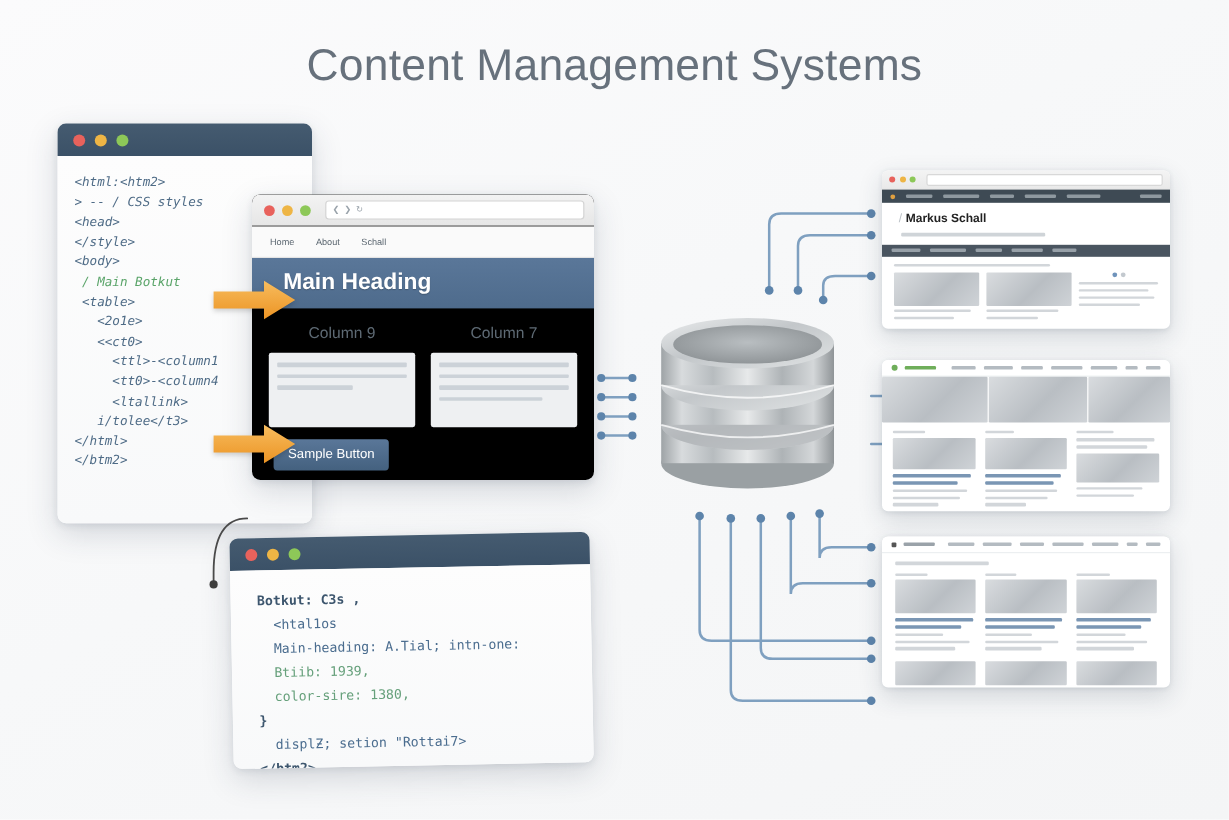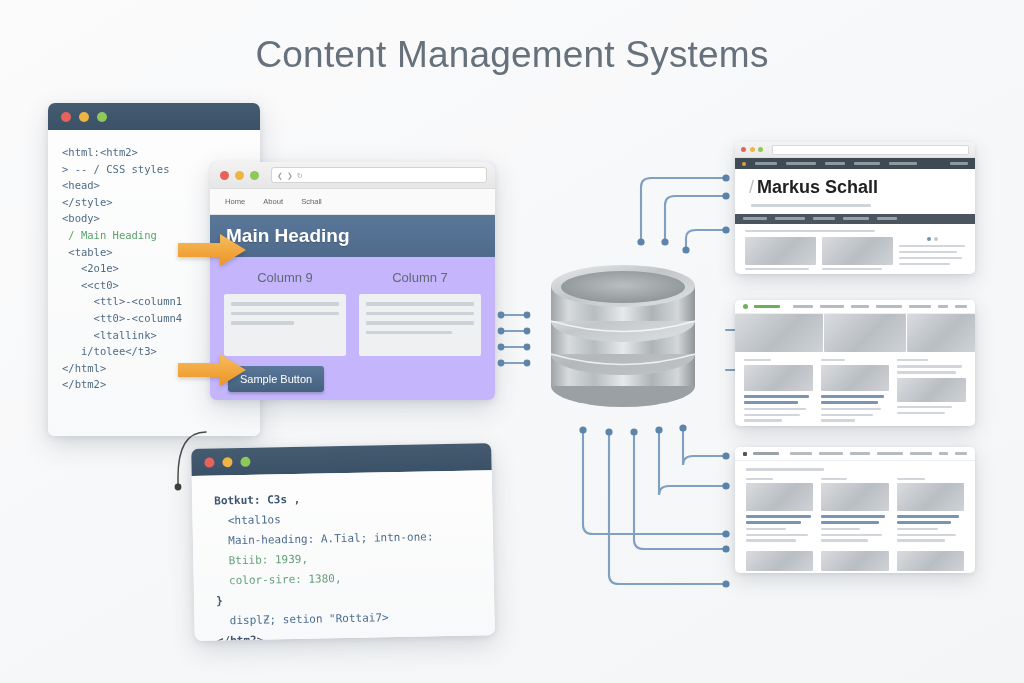--- a/index.html
+++ b/index.html
@@ -37,41 +37,41 @@
     background:linear-gradient(180deg,#fdfdfd,#f8f9fa);
     border-radius:0 0 7px 7px;height:calc(100% - 27px);box-sizing:border-box;
     overflow:hidden;
   }
   .codewin .ln{white-space:pre;}
   .tok-green{color:#5aa469;}
   .tok-blue{color:#4b6d8f;}
   .tok-teal{color:#66a07b;}
   .tok-dark{color:#3d566e;font-weight:bold;}
 
-  #win-code-left{left:48px;top:103px;width:212px;height:333px;}
+  #win-code-left{left:48px;top:103px;width:212px;height:333px;font-style:italic;}
   #win-code-bottom{left:193px;top:446px;width:300px;height:192px;
                    transform:rotate(-1.1deg);}
   #win-code-bottom .body{font-size:11px;line-height:20px;padding:16px 14px 10px 22px;}
 
   
-  #win-browser{left:210px;top:162px;width:285px;height:238px;background:#c4b5fd;}
+  #win-browser{left:210px;top:162px;width:285px;height:238px;background:#000000;}
   #win-browser .chrome{height:26px;border-radius:7px 7px 0 0;
       background:linear-gradient(180deg,#f3f3f3,#e6e6e6);
       border-bottom:1px solid #dcdcdc;display:flex;align-items:center;
       padding:0 8px 0 10px;gap:6px;}
   #win-browser .dot{width:9px;height:9px;}
   .addrbar{flex:1;height:14px;margin-left:6px;background:#fff;border:1px solid #d4d4d4;
            border-radius:3px;display:flex;align-items:center;padding:0 5px;gap:4px;}
   .addr-ico{font-size:7px;color:#9aa3ab;line-height:1;}
   .navbar{height:25px;display:flex;align-items:center;gap:18px;padding-left:15px;
           background:#fafafa;border-bottom:1px solid #e4e4e4;}
   .navbar span{font-size:7.6px;color:#5b6670;}
   .hero{height:42px;background:linear-gradient(180deg,#5a7799 0%,#4e6b8c 100%);
         display:flex;align-items:center;padding-left:16px;}
-  .hero h2{margin:0;color:#fff;font-size:19px;font-weight:bold;
+  .hero h2{margin:10px;color:#fff;font-size:19px;font-weight:bold;
            text-shadow:0 1px 1px rgba(0,0,0,.22);}
   .cols{display:flex;gap:13px;padding:13px 14px 0 14px;}
   .col{flex:1;}
   .col .ch{text-align:center;font-size:13px;color:#5e6a74;margin-bottom:9px;}
   .col .card{background:#eef0f2;height:62px;border-radius:2px;padding:8px 7px;
              box-sizing:border-box;}
   .col .card i{display:block;height:3.5px;background:#ccd2d8;margin-bottom:6px;border-radius:1px;}
   .samplebtn{margin:10px 0 0 18px;display:inline-block;
              background:linear-gradient(180deg,#5a7799,#44617f);
              color:#fff;font-size:11px;padding:7px 12px;border-radius:3px;
@@ -93,21 +93,21 @@
 
   .sbar{height:15px;background:linear-gradient(180deg,#f4f4f4,#e9e9e9);
         border-bottom:1px solid #dedede;display:flex;align-items:center;
         padding:0 6px;gap:3.5px;}
   .sbar .d{width:5px;height:5px;border-radius:50%;}
   .sbar .fakeurl{flex:1;height:8px;background:#fff;border:1px solid #d8d8d8;
                  border-radius:2px;margin-left:5px;}
   .darkbar{height:11px;background:#3e4a54;display:flex;align-items:center;
            gap:9px;padding:0 7px;}
   .darkbar i{display:block;height:2.5px;background:#8e989f;border-radius:1px;}
-  .sitetitle{font-size:18px;font-weight:bold;color:#222;padding:8px 16px 0 14px;}
+  .sitetitle{font-size:10px;font-weight:bold;color:#222;padding:8px 16px 0 14px;}
   .sitetitle .slash{color:#b9bfc5;font-weight:400;margin-right:3px;}
   .subline{height:2.6px;background:#cfd4d8;border-radius:1px;margin:6px 0 0 16px;width:120px;}
   .greybar{height:10px;background:#4a5560;margin-top:7px;display:flex;align-items:center;
            gap:8px;padding:0 8px;}
   .greybar i{display:block;height:2.3px;background:#97a0a8;border-radius:1px;}
   .ph{background:linear-gradient(135deg,#d9dcdf,#b9bec3 55%,#cfd3d7);border-radius:1px;}
   .txline{height:2.4px;background:#d2d6da;border-radius:1px;margin-bottom:3.5px;}
   .txline.blue{background:#7a96b4;}
   .navdots{display:flex;gap:7px;}
   .navdots i{display:block;height:2.4px;background:#b4bbc1;border-radius:1px;}
@@ -129,21 +129,21 @@
       <span class="dot y"></span>
       <span class="dot g"></span>
     </div>
     <div class="body">
       <div class="ln">&lt;html:&lt;htm2&gt;</div>
       <div class="ln">&gt; -- / CSS styles</div>
       <div class="ln">&lt;head&gt;</div>
       <div class="ln">&lt;/style&gt;</div>
       <div class="ln"></div>
       <div class="ln">&lt;body&gt;</div>
-      <div class="ln tok-green"> / Main Heading</div>
+      <div class="ln tok-green"> / Main Botkut</div>
       <div class="ln"> &lt;table&gt;</div>
       <div class="ln">   &lt;2o1e&gt;</div>
       <div class="ln">   &lt;&lt;ct0&gt;</div>
       <div class="ln">     &lt;ttl&gt;-&lt;column1</div>
       <div class="ln">     &lt;tt0&gt;-&lt;column4</div>
       <div class="ln">     &lt;ltallink&gt;</div>
       <div class="ln">   i/tolee&lt;/t3&gt;</div>
       <div class="ln">&lt;/html&gt;</div>
       <div class="ln">&lt;/btm2&gt;</div>
     </div>

